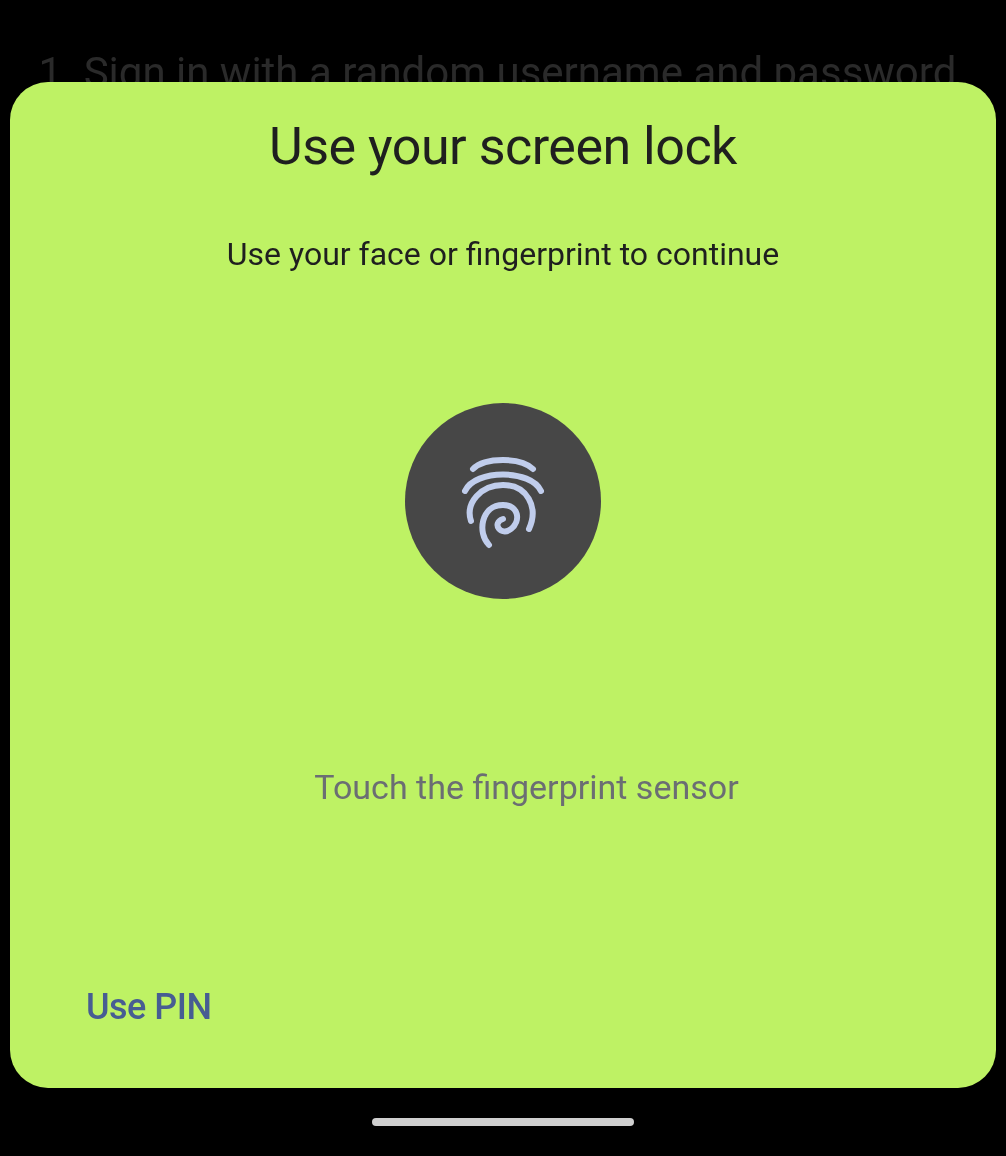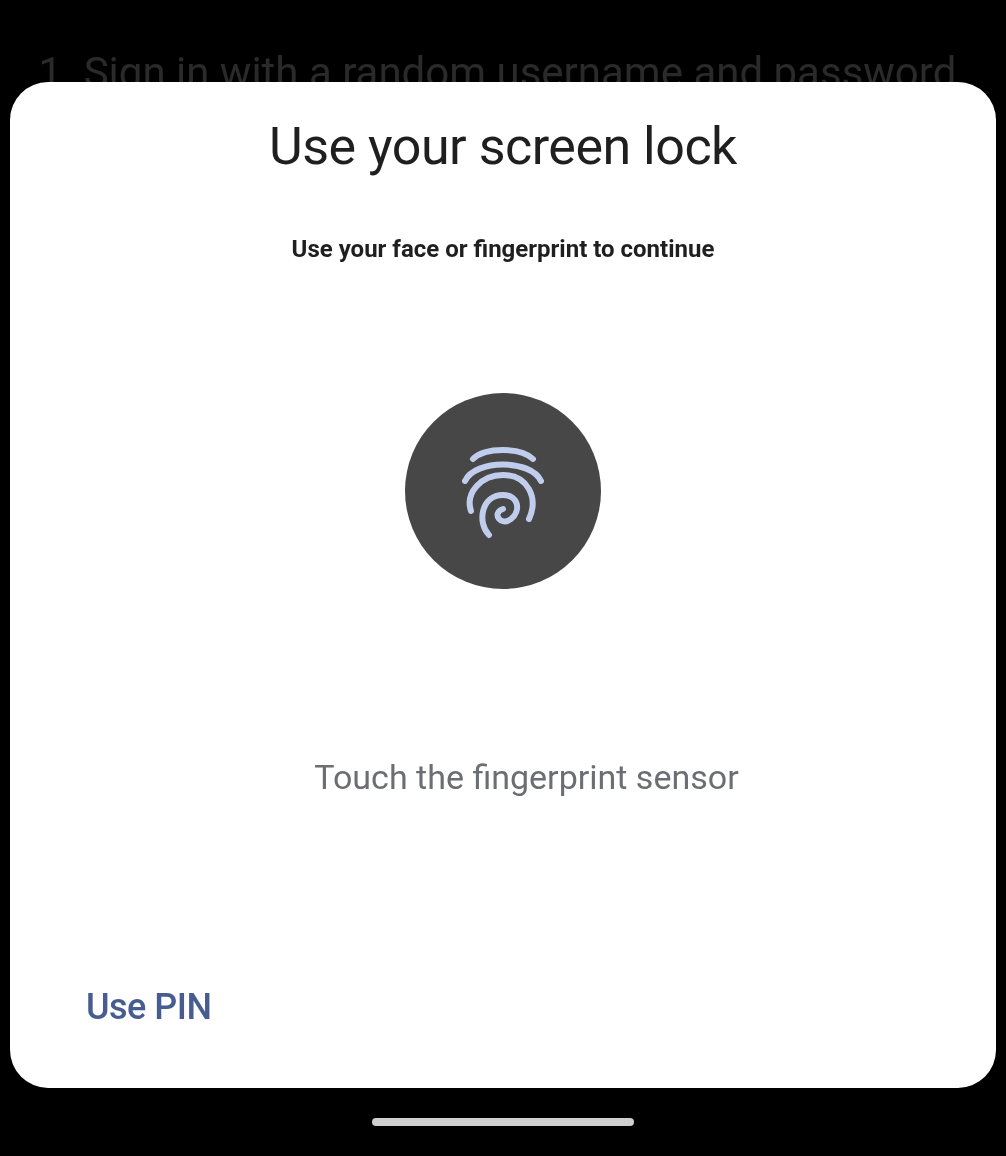--- a/index.html
+++ b/index.html
@@ -20,37 +20,37 @@
       color: #2a2a2a;
       font-weight: 400;
       white-space: nowrap;
     }
     .sheet {
       position: absolute;
       left: 10px;
       right: 10px;
       top: 82px;
       bottom: 68px;
-      background: #ffffff;
+      background: #bef264;
       border-radius: 38px;
       display: flex;
       flex-direction: column;
       align-items: center;
       padding-top: 34px;
     }
     .title {
       font-size: 52px;
       font-weight: 400;
       color: #1f1f1f;
       letter-spacing: -0.5px;
     }
     .subtitle {
       margin-top: 58px;
-      font-size: 24px;
-      font-weight: 700;
+      font-size: 32px;
+      font-weight: 400;
       color: #1f1f1f;
     }
     .passkey-line {
       margin-top: 36px;
       font-size: 34px;
       font-weight: 400;
       color: #1f1f1f;
     }
     .fp-circle {
       margin-top: 130px;

